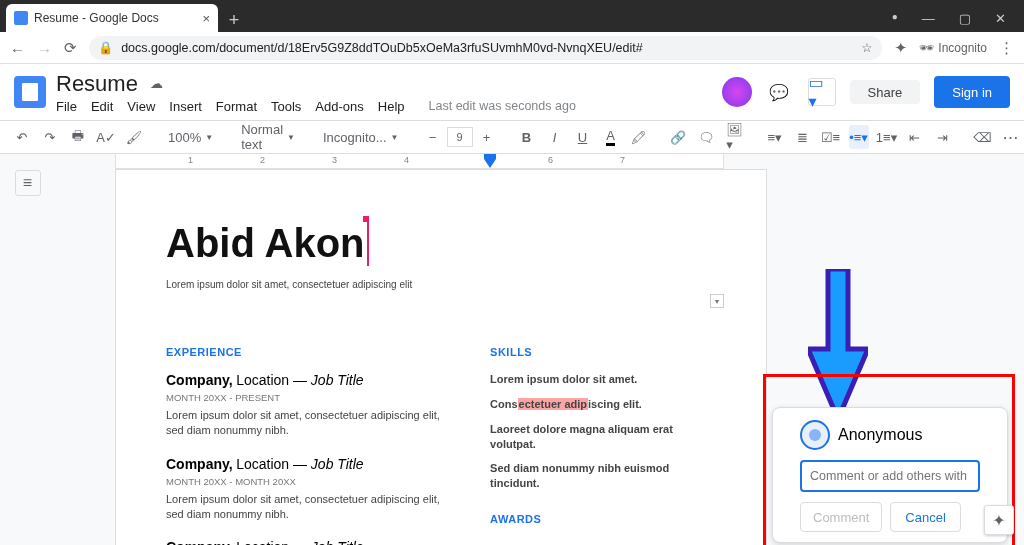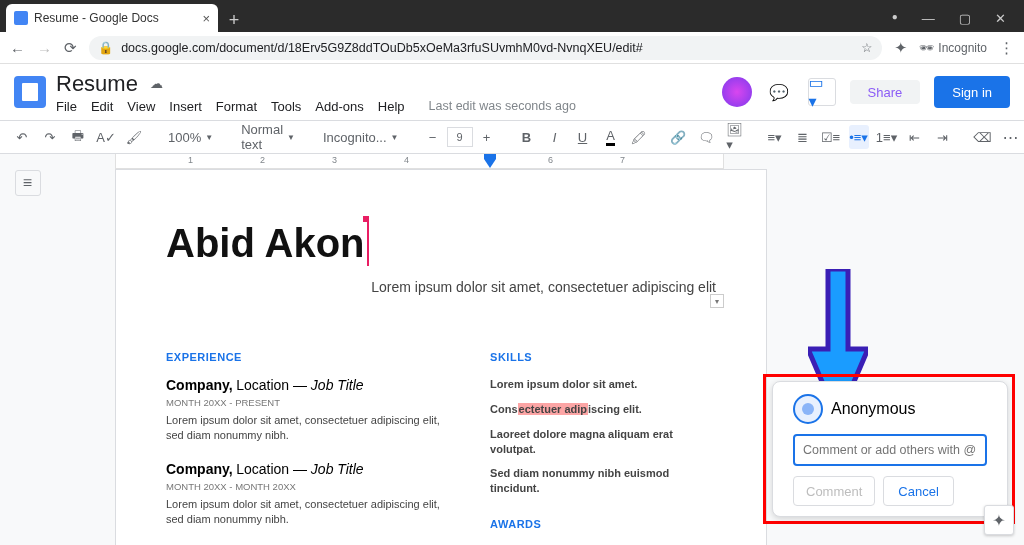--- a/index.html
+++ b/index.html
@@ -27,21 +27,21 @@
   .gd-title-wrap{ display:flex;flex-direction:column; }
   .gd-title-row{ display:flex; align-items:center; gap:12px;}
   .gd-title{ font-size:22px; color:#202124;}
   .cloud-icn{ color:#5f6368; font-size:13px;}
   .gd-menu{ display:flex; gap:14px; font-size:13px; color:#202124; margin-top:2px; align-items:center; }
   .gd-menu .last-edit{ color:#80868b; margin-left:10px; font-size:12.5px;}
   .gd-right{ margin-left:auto; display:flex; align-items:center; gap:14px;}
   .avatar-anon{ width:30px;height:30px;border-radius:50%;background:radial-gradient(circle,#d946ef,#7c3aed);}
   .comm-icn,.present-icn{ width:28px;height:28px;display:flex;align-items:center;justify-content:center;color:#5f6368;border:1px solid transparent;border-radius:3px;}
   .present-icn{border:1px solid #dadce0;color:#1a73e8;}
-  .share-btn{ height:24px;padding:0 18px;background:#f1f3f4;color:#8b5cf6;border-radius:4px;font-size:13px;display:flex;align-items:center;}
+  .share-btn{ height:24px;padding:0 18px;background:#f1f3f4;color:#404040;border-radius:4px;font-size:13px;display:flex;align-items:center;}
   .signin-btn{ height:32px;padding:0 18px;background:#1a73e8;color:#fff;border-radius:4px;font-size:13px;font-weight:500;display:flex;align-items:center;}
   
   .toolbar{ height:34px; border-top:1px solid #dadce0; border-bottom:1px solid #dadce0; display:flex; align-items:center; padding:0 12px; gap:8px; color:#5f6368; font-size:13px;}
   .tb-sep{ width:1px;height:18px;background:#dadce0; margin:0 2px;}
   .tb-btn{ min-width:20px; height:24px; display:flex; align-items:center; justify-content:center; padding:0 3px;}
   .tb-drop{ display:flex;align-items:center;gap:4px;padding:0 4px;}
   .tb-drop .caret{font-size:8px;}
   .font-size-group{display:flex;align-items:center;gap:4px;}
   .font-size-group .num{border:1px solid #dadce0;width:26px;height:20px;display:flex;align-items:center;justify-content:center;font-size:11px;}
   .bullet-active{ background:#e8f0fe; color:#1a73e8; border-radius:3px; padding:2px 4px; }
@@ -52,37 +52,37 @@
   .outline-icn{ width:26px;height:26px;border:1px solid #dadce0;border-radius:3px;display:flex;align-items:center;justify-content:center;color:#5f6368;}
   .doc-area{ flex:1; position:relative; }
   .ruler-wrap{height:15px; margin-left:60px; margin-right:300px; position:relative; background:#fff; border:1px solid #e0e0e0; border-top:none; overflow:hidden;}
   .ruler{position:absolute;inset:0;font-size:9px;color:#80868b;}
   .ruler span{position:absolute;top:1px;}
   .indent-marker{position:absolute;top:0;left:368px;width:12px;height:14px;background:#1a73e8;clip-path:polygon(50% 100%,0 35%,0 0,100% 0,100% 35%);}
   .page{ position:absolute; left:60px; top:15px; width:652px; min-height:800px; background:#fff; border:1px solid #dadce0; padding:50px 50px;}
   .resume-name{ font-family:Georgia,'Times New Roman',serif; font-size:40px; font-weight:700; color:#111; position:relative; display:inline-block;}
   .cursor-caret{ position:absolute; right:-4px; top:2px; width:2px; height:44px; background:#e91e63;}
   .cursor-flag{position:absolute;right:-4px;top:-4px;width:6px;height:6px;background:#e91e63;}
-  .tagline{ font-size:14px; color:#444; margin-top:12px;text-align:right;}
+  .tagline{ font-size:10px; color:#444; margin-top:12px;}
   .two-col{ display:flex; margin-top:56px; gap:48px;}
   .col-left{ flex:1.1;}
   .col-right{ flex:0.9;}
   .sect-hdr{ color:#1a73e8; font-size:11px; font-weight:700; letter-spacing:0.5px; margin-bottom:14px;}
   .job{ margin-bottom:18px;}
   .job-line{ font-family:Georgia,serif; font-size:14px;}
   .job-line b{font-weight:700;}
   .job-line i{font-style:italic;}
   .job-date{ font-size:9.5px; color:#777; margin-top:3px;}
   .job-desc{ font-size:11px; color:#444; margin-top:5px; line-height:1.35;}
   .skills p{ font-size:11px; color:#444; margin-bottom:10px; line-height:1.35;font-weight:bold;}
   .hl{ background:#fca5a5; padding:0 1px;}
   .collapse-handle{position:absolute; left:655px; top:140px; width:14px;height:14px;border:1px solid #ccc;background:#fff;display:flex;align-items:center;justify-content:center;font-size:8px;color:#777;}
   
   .comment-box-wrap{ position:absolute; left:708px; top:220px; width:252px; border:3px solid #ff0000; padding:4px 4px 4px 6px;}
-  .comment-box{ background:#fff; border:1px solid #dadce0; border-radius:8px; box-shadow:0 2px 6px rgba(0,0,0,.15); padding:12px 20px 10px; }
+  .comment-box{ background:#fff; border:1px solid #dadce0; border-radius:8px; box-shadow:0 2px 6px rgba(0,0,0,.15); padding:12px 27px 10px; margin-top:26px;}
   .comment-user{ display:flex; align-items:center; gap:8px; margin-bottom:10px;}
   .comm-avatar{ width:30px;height:30px;border-radius:50%;border:2px solid #1a73e8;background:#e8f0fe;display:flex;align-items:center;justify-content:center;}
   .comm-avatar::after{content:"";width:12px;height:12px;border-radius:50%;background:#8ab4f8;}
   .comment-input{ width:100%; height:32px; border:2px solid #1a73e8; border-radius:4px; padding:0 8px; font-size:12.5px; color:#80868b; outline:none;}
   .comment-actions{ display:flex; gap:8px; margin-top:10px;}
   .btn-comment{ height:30px;padding:0 12px;border:1px solid #dadce0;border-radius:4px;color:#bdbdbd;background:#fff;font-size:13px;}
   .btn-cancel{ height:30px;padding:0 14px;border:1px solid #dadce0;border-radius:4px;color:#1a73e8;background:#fff;font-size:13px;font-weight:500;}
   
   .arrow{ position:absolute; left:753px; top:115px; width:60px; height:150px; pointer-events:none;}
   .explore-fab{ position:absolute; right:10px; bottom:10px; width:30px;height:30px; background:#fff;border:1px solid #dadce0; box-shadow:0 1px 3px rgba(0,0,0,.2); display:flex;align-items:center;justify-content:center;color:#5f6368;border-radius:3px;}

